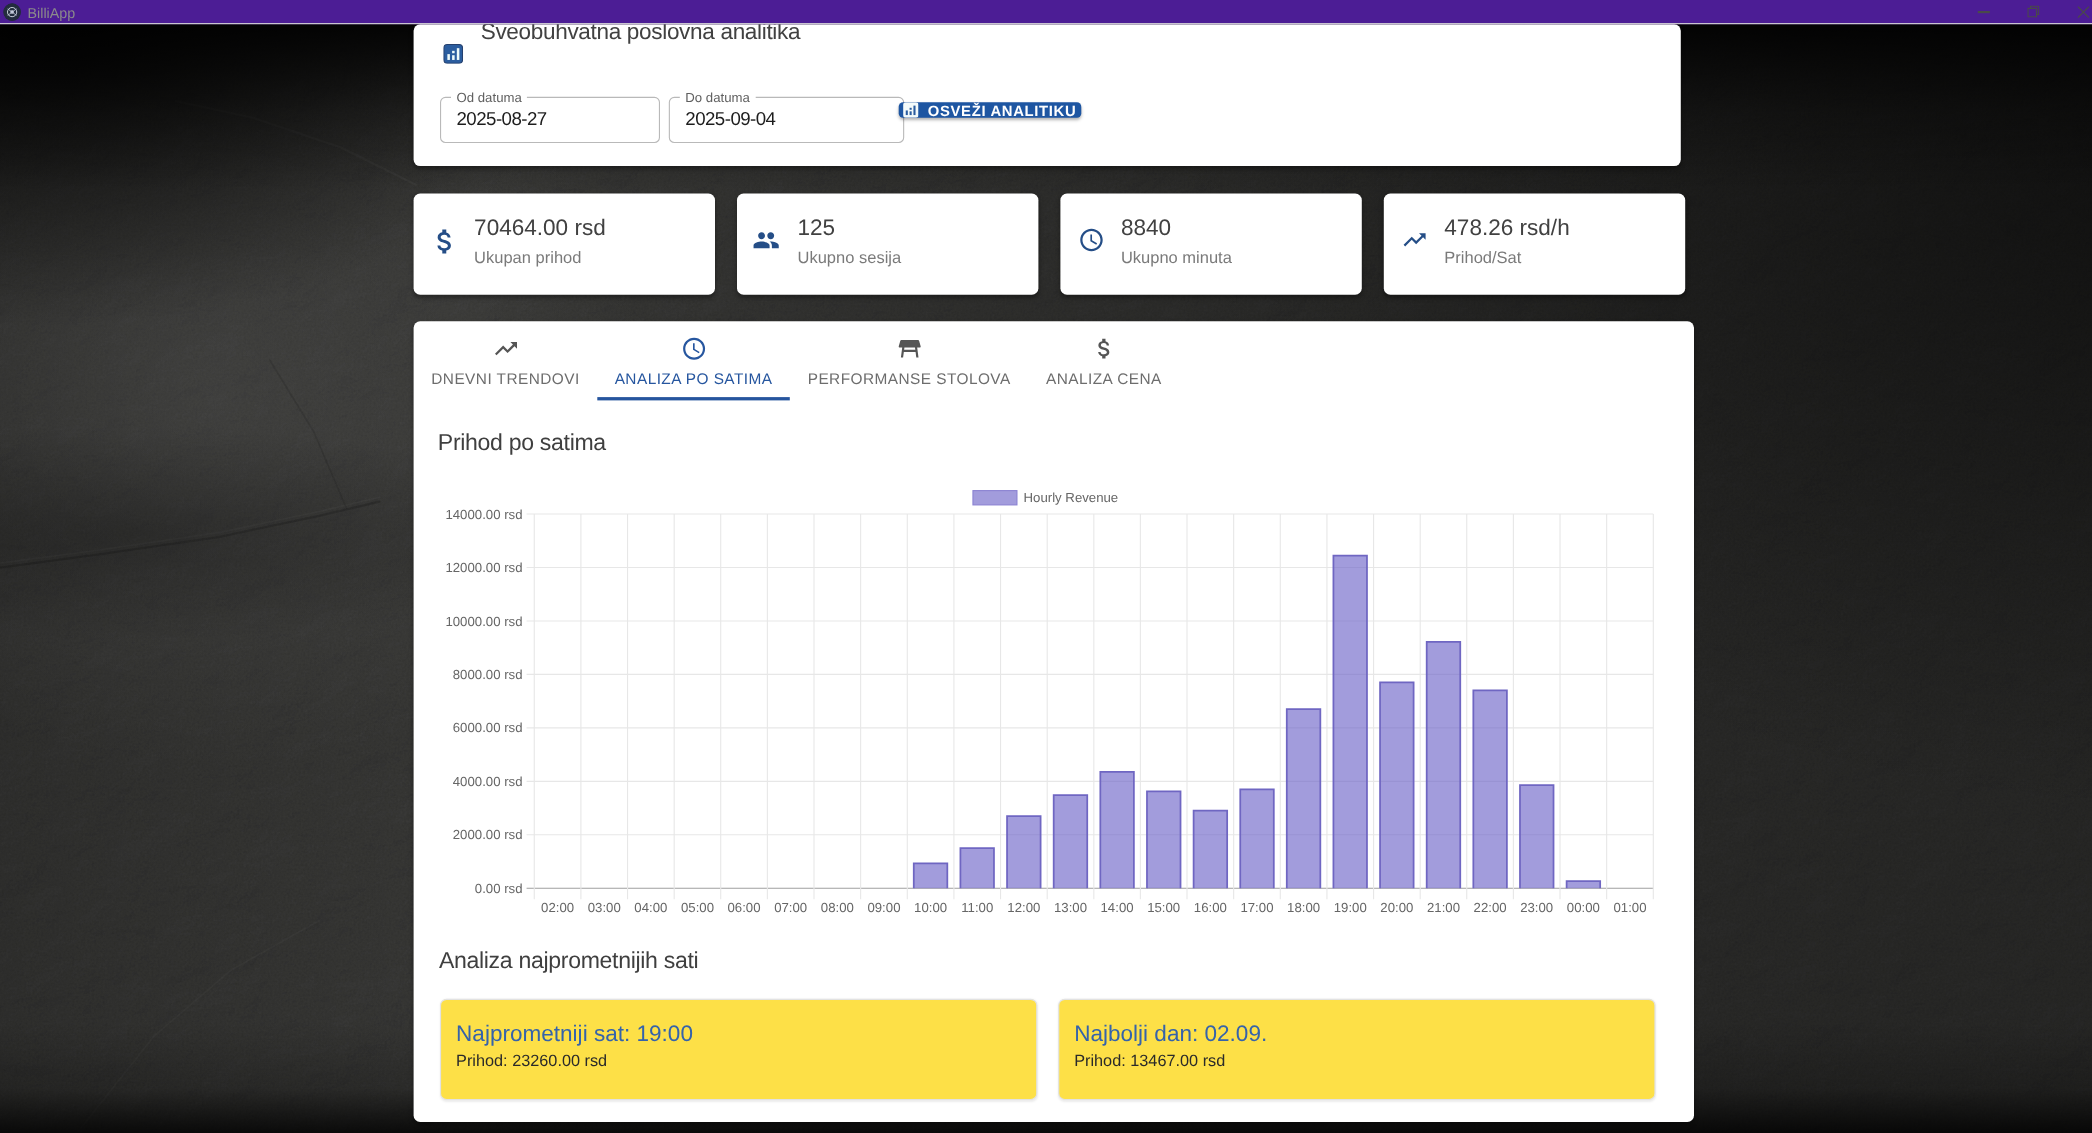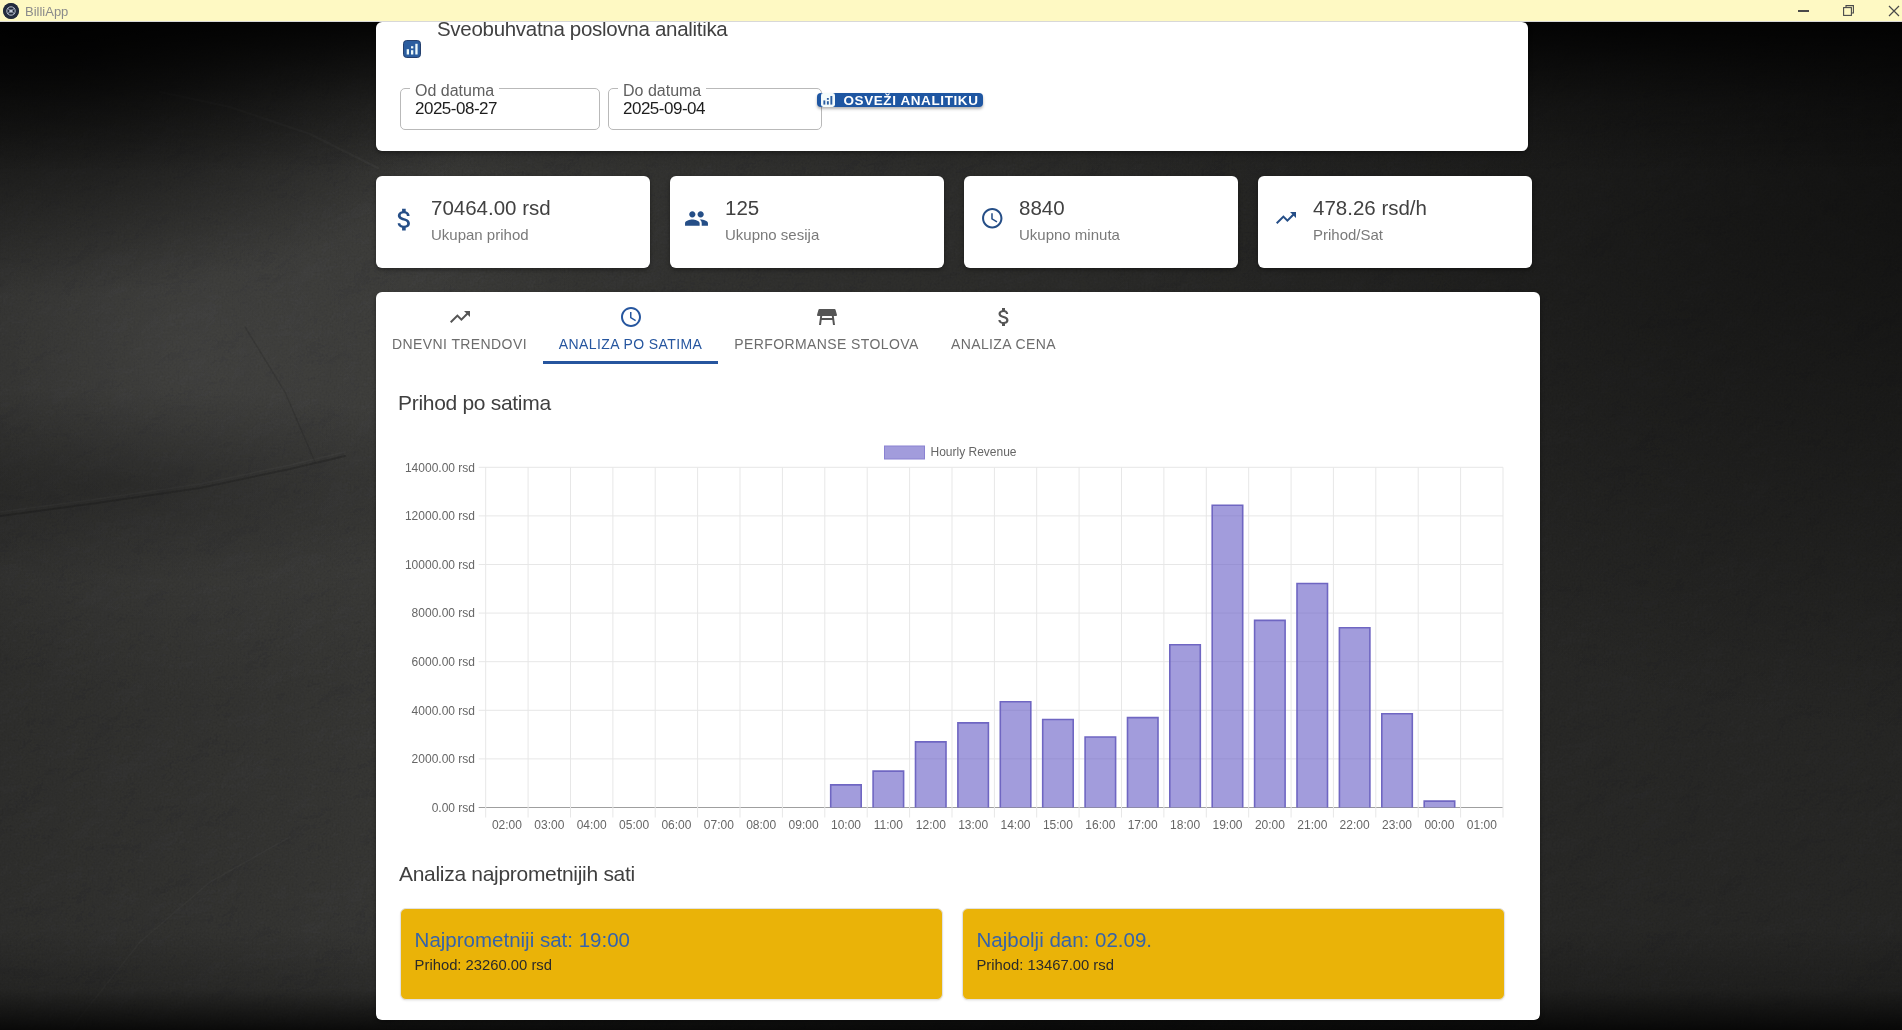--- a/index.html
+++ b/index.html
@@ -1,55 +1,55 @@
 <!DOCTYPE html>
 <html><head>
 <meta charset="utf-8">
 <style>
   * { margin:0; padding:0; box-sizing:border-box; }
   html,body { width:1902px; height:1030px; overflow:hidden; font-family:"Liberation Sans", sans-serif; }
   body { background:#0e0e0e; position:relative; }
-  .titlebar { position:absolute; left:0; top:0; width:1902px; height:22px; background:#fef9c3; border-bottom:1px solid #d8d8d8; z-index:50; }
+  .titlebar { position:absolute; left:0; top:0; width:1902px; height:22px; background:#4c1d95; border-bottom:1px solid #d8d8d8; z-index:50; }
   .tb-icon { position:absolute; left:3px; top:3px; width:16px; height:16px; border-radius:50%; background:#222b3c; }
   .tb-title { position:absolute; left:25px; top:4px; font-size:13px; color:#8b8b8b; }
   .tb-min { position:absolute; left:1798px; top:10px; width:11px; height:1.6px; background:#4a4a4a; }
   .tb-btn { position:absolute; top:5px; width:11px; height:11px; }
   .tb-x { position:absolute; left:1888px; top:5px; width:12px; height:12px; }
   .svgbg { position:absolute; left:0; top:22px; width:1902px; height:1008px; }
   .shade { position:absolute; left:0; top:22px; width:1902px; height:1008px;
     background:
      linear-gradient(180deg, rgba(0,0,0,0.9) 0%, rgba(0,0,0,0.3) 8%, rgba(0,0,0,0) 15%),
      linear-gradient(0deg, rgba(0,0,0,0.8) 0%, rgba(0,0,0,0.2) 4%, rgba(0,0,0,0) 10%),
      radial-gradient(900px 500px at 2% 0%, rgba(0,0,0,0.9), rgba(0,0,0,0) 55%),
      radial-gradient(1500px 1000px at 105% 10%, rgba(0,0,0,0.6), rgba(0,0,0,0) 62%),
      radial-gradient(700px 600px at 10% 33%, rgba(255,255,255,0.07), rgba(0,0,0,0) 58%),
      linear-gradient(90deg, rgba(0,0,0,0.18) 0%, rgba(0,0,0,0.02) 22%, rgba(0,0,0,0.25) 58%, rgba(0,0,0,0.32) 100%),
      radial-gradient(600px 140px at 6% 46%, rgba(0,0,0,0.30), rgba(0,0,0,0) 70%),
      linear-gradient(180deg, rgba(0,0,0,0.22), rgba(0,0,0,0.22));
   }
   .card { position:absolute; background:#fff; border-radius:6px; box-shadow:0 2px 4px rgba(0,0,0,0.35); }
   .hdr-title { position:absolute; left:437px; top:17px; font-size:20.5px; letter-spacing:-0.3px; color:#414141; }
   .field { position:absolute; top:88px; height:42px; border:1px solid #b9b9b9; border-radius:5px; background:#fff; }
-  .field .lab { position:absolute; left:9px; top:-7px; background:#fff; padding:0 5px; font-size:16px; color:#5f5f5f; }
+  .field .lab { position:absolute; left:9px; top:-7px; background:#fff; padding:0 5px; font-size:12px; color:#5f5f5f; }
   .field .val { position:absolute; left:14px; top:9.5px; font-size:17px; letter-spacing:-0.5px; color:#1d1d1d; }
   .btn { position:absolute; left:817px; top:93px; width:166px; height:14px; background:#1e56a2; border-radius:4px;
          box-shadow:0 2px 3px rgba(0,0,0,0.3); color:#fff; font-size:13.5px; font-weight:bold; letter-spacing:0.6px;
          display:flex; align-items:center; justify-content:center; gap:8px; }
   .stat { position:absolute; top:176px; width:274px; height:92px; }
   .stat .ico { position:absolute; left:13px; top:206px; }
   .stat .val { position:absolute; left:55px; top:19.5px; font-size:20.5px; color:#414141; }
   .stat .lab { position:absolute; left:55px; top:50px; font-size:15px; color:#7a7a7a; }
   .tab { position:absolute; top:0; height:72px; text-align:center; }
   .tab .tico { position:absolute; top:13px; left:50%; transform:translateX(-50%); }
   .tab .ttxt { position:absolute; top:43.5px; width:100%; font-size:14px; font-weight:500; letter-spacing:0.4px; color:#6d6d6d; }
   .tab.active .ttxt { color:#26569f; }
   .indicator { position:absolute; left:167px; top:69px; width:175px; height:3px; background:#26559e; }
   .h6 { position:absolute; font-size:21px; color:#3f3f3f; letter-spacing:-0.3px; }
   .chart { position:absolute; left:24px; top:142px; font-family:"Liberation Sans", sans-serif; }
-  .icard { position:absolute; top:616px; width:543px; height:92px; border:1px solid #e2e2e2; border-radius:6px; background:#eab308; box-shadow:0 1px 2px rgba(0,0,0,0.08);padding-left:20px; }
+  .icard { position:absolute; top:616px; width:543px; height:92px; border:1px solid #e2e2e2; border-radius:6px; background:#fde047; box-shadow:0 1px 2px rgba(0,0,0,0.08);padding-left:20px; }
   .icard .t { position:absolute; left:14px; top:18.5px; font-size:20.5px; color:#3563ab; }
   .icard .s { position:absolute; left:14px; top:48px; font-size:14.8px; color:#2a2a2a; }
 </style>
 </head>
 <body>
   <svg class="svgbg" xmlns="http://www.w3.org/2000/svg">
   <defs>
   <filter id="stone" x="0" y="0" width="100%" height="100%">
     <feTurbulence type="fractalNoise" baseFrequency="0.016 0.02" numOctaves="6" seed="11" result="n"></feTurbulence>
     <feDiffuseLighting in="n" lighting-color="#424240" surfaceScale="2.1" diffuseConstant="1.1" result="l">

